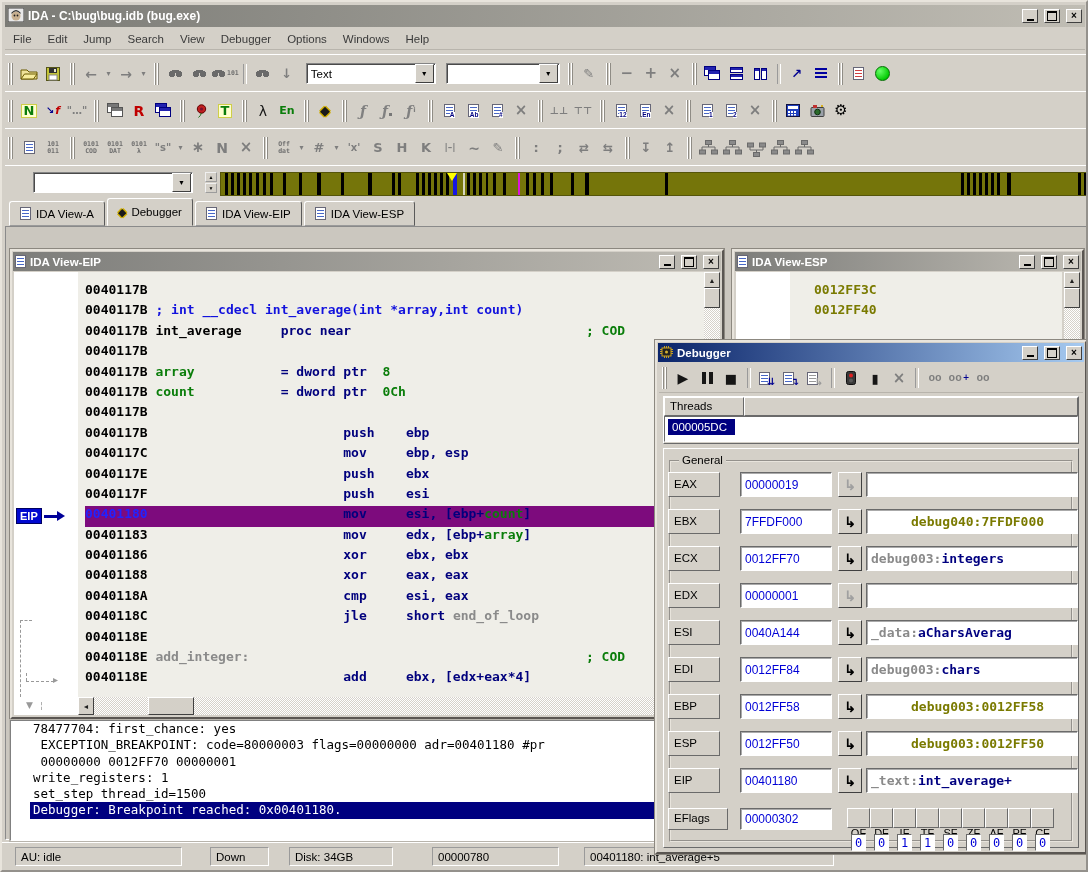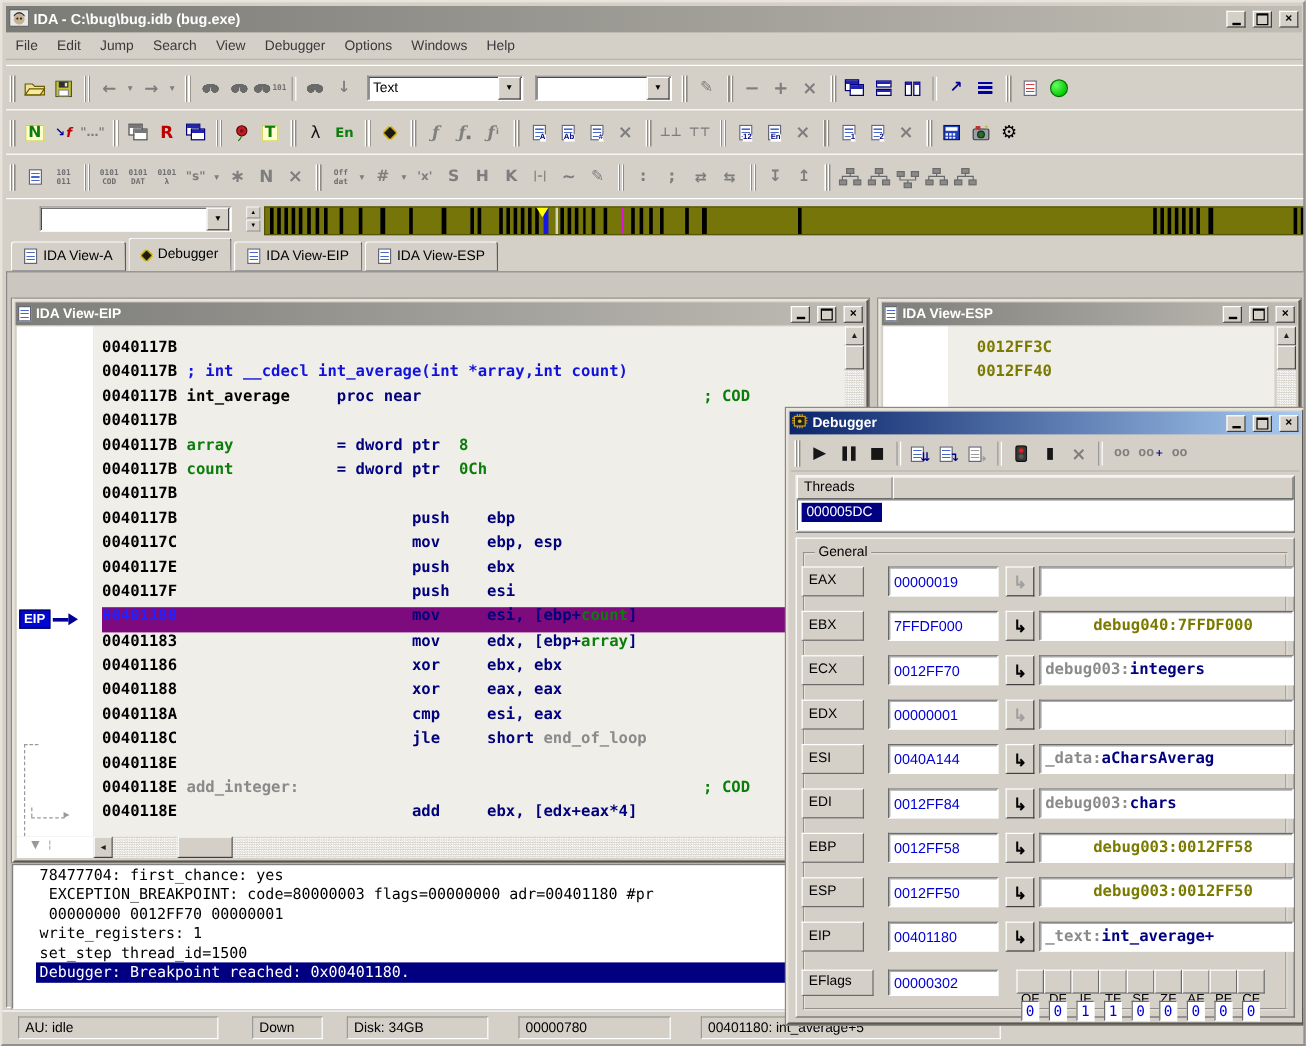--- a/index.html
+++ b/index.html
@@ -769,21 +769,21 @@
       <div class="orow"> EXCEPTION_BREAKPOINT: code=80000003 flags=00000000 adr=00401180 #pr</div>
       <div class="orow"> 00000000 0012FF70 00000001</div>
       <div class="orow">write_registers: 1</div>
       <div class="orow">set_step thread_id=1500</div>
       <div class="orow sel">Debugger: Breakpoint reached: 0x00401180.</div>
     </div>
 
   <div id="statusrow">
       <div class="sp" style="left: 13px; width: 167px;">AU: idle</div>
       <div class="sp" style="left: 208px; width: 59px;">Down</div>
-      <div class="sp" style="left: 287px; width: 118px;">Disk: 34GB</div>
+      <div class="sp" style="left: 287px; width: 104px;">Disk: 34GB</div>
       <div class="sp" style="left: 430px; width: 127px;">00000780</div>
       <div class="sp" style="left: 582px; width: 250px;">00401180: int_average+5</div>
     </div>
 
   <div class="win" id="dbgwin" style="left:653px;top:338px;width:432px;height:514px;z-index:10;">
     <div class="wtitle active">
       <span><svg width="13" height="12">
             <rect x="2" y="2" width="9" height="8" fill="#202020" stroke="#c8a020"></rect>
             <g stroke="#c8a020">
               <path d="M0 3.5 H2 M0 5.5 H2 M0 7.5 H2 M11 3.5 H13 M11 5.5 H13 M11 7.5 H13 M4.5 0 V2 M6.5 0 V2 M8.5 0 V2 M4.5 10 V12 M6.5 10 V12 M8.5 10 V12"></path>

